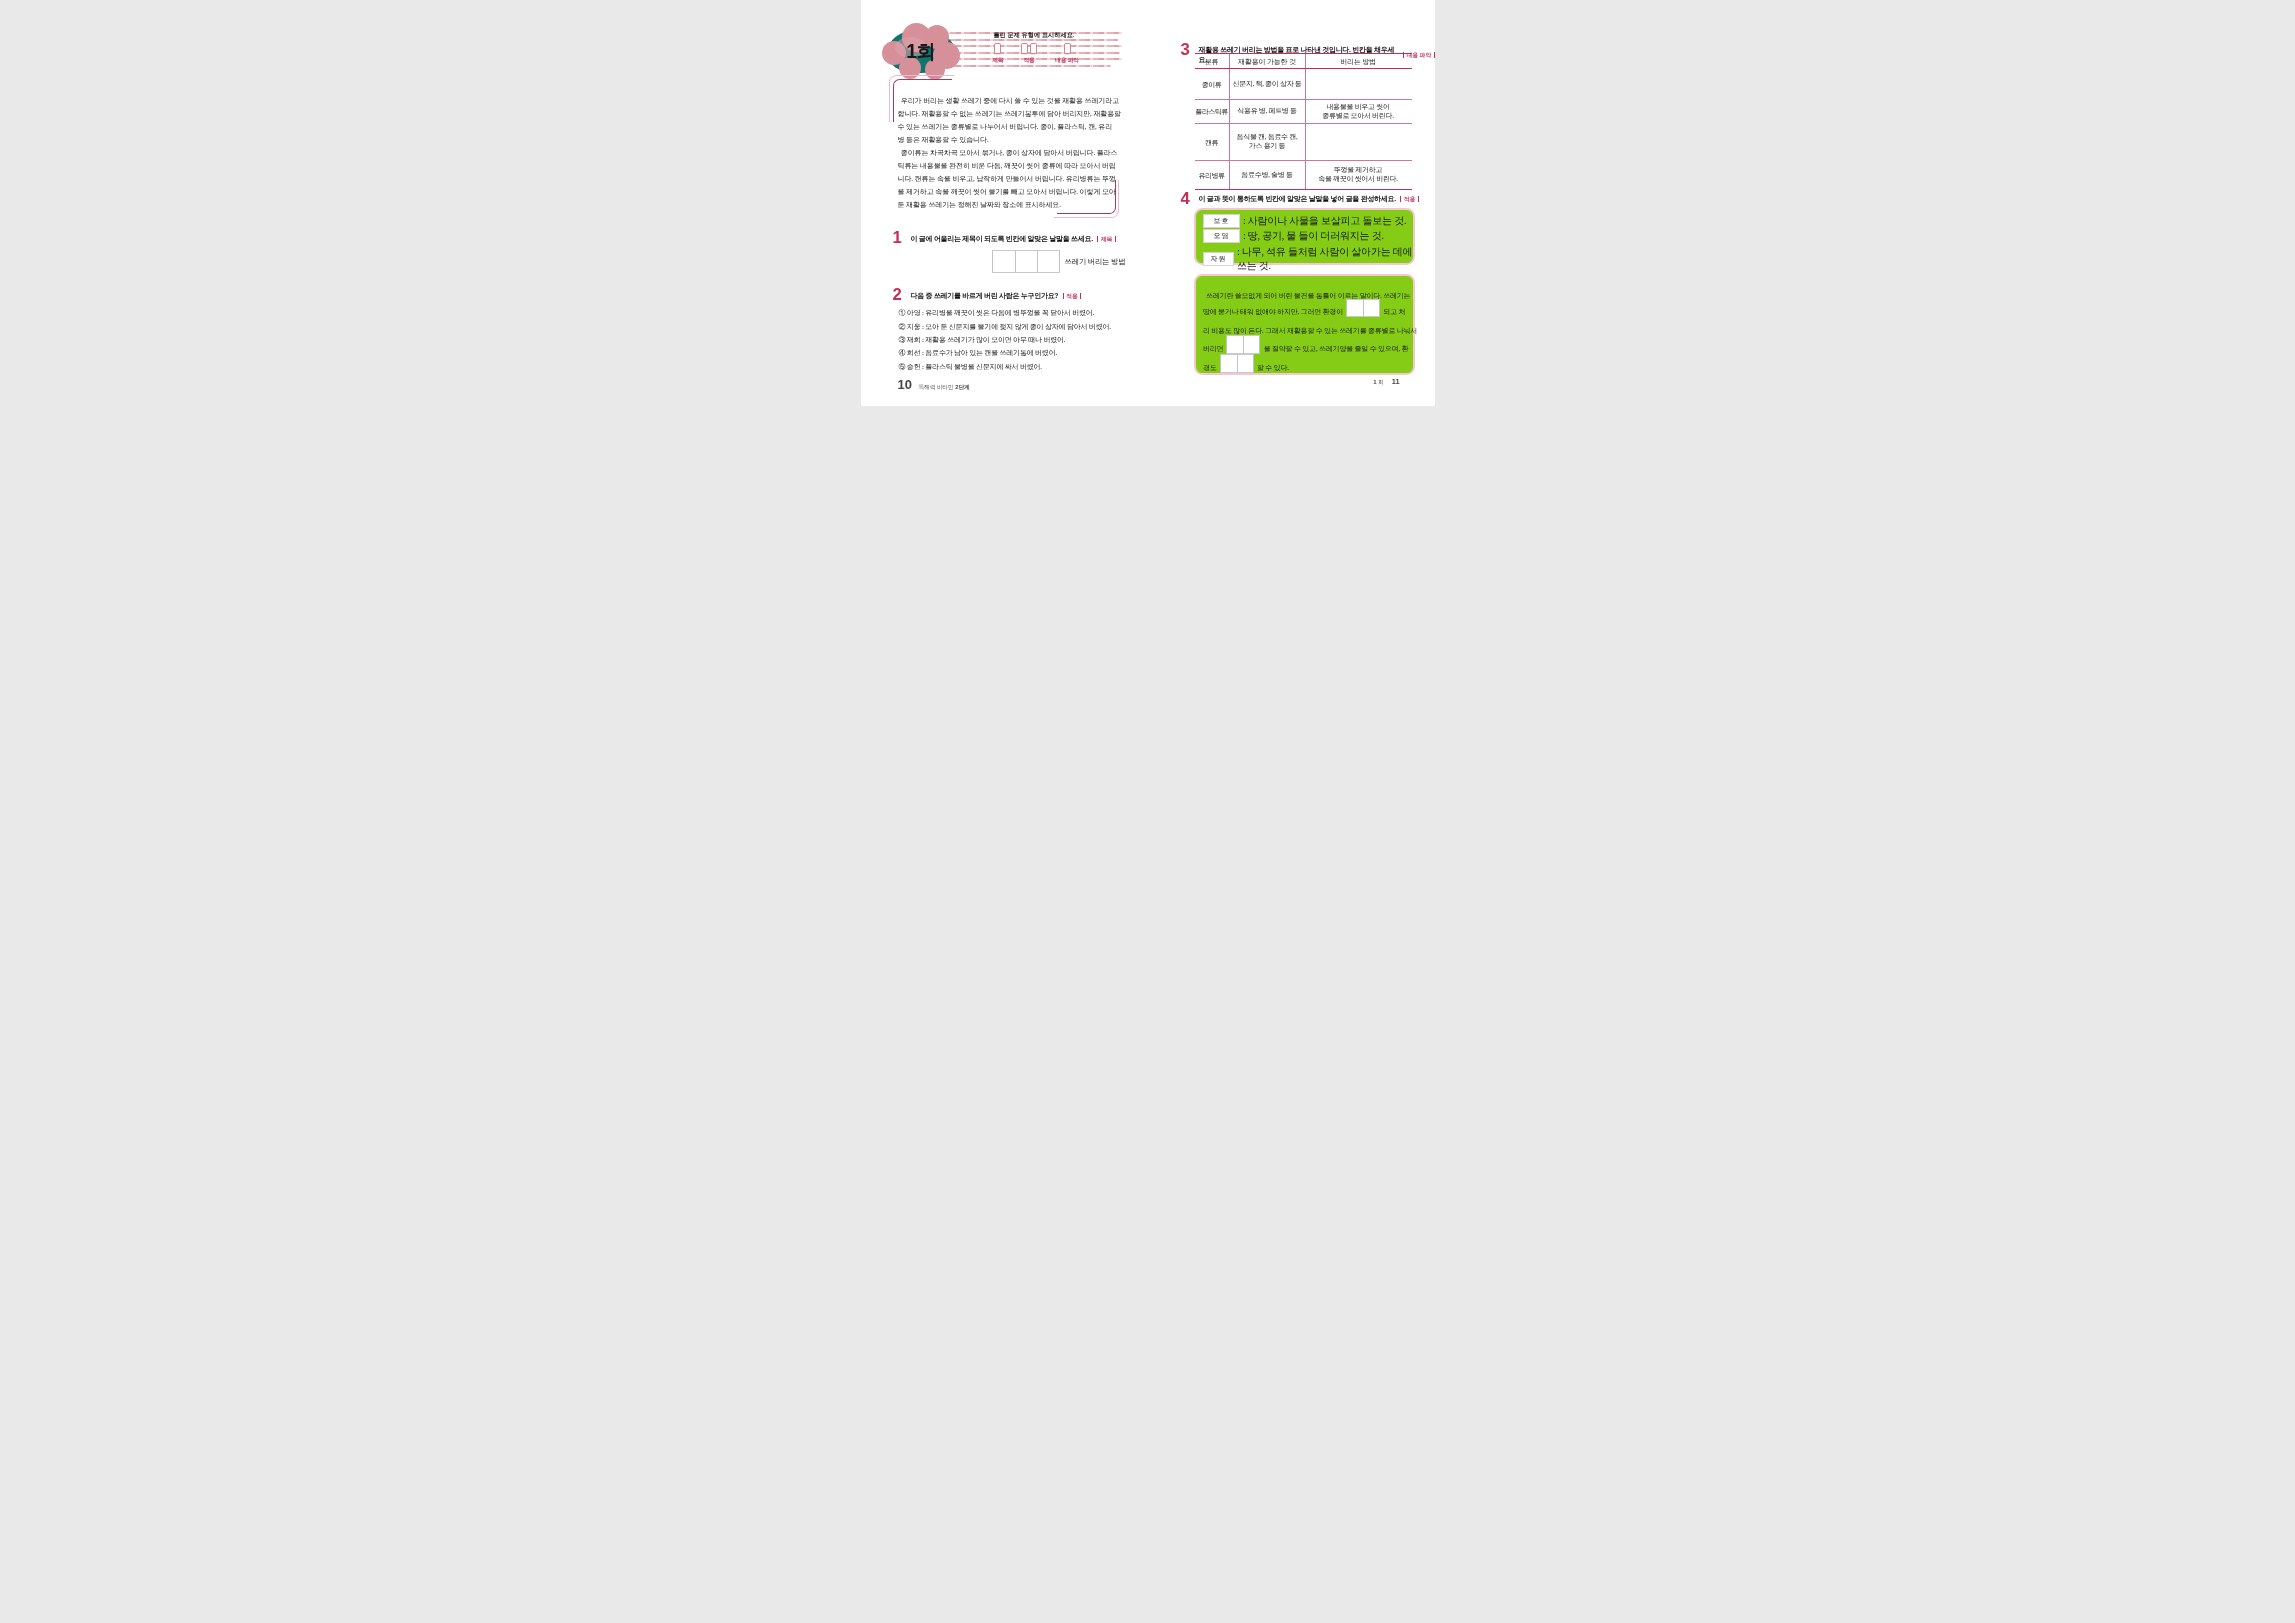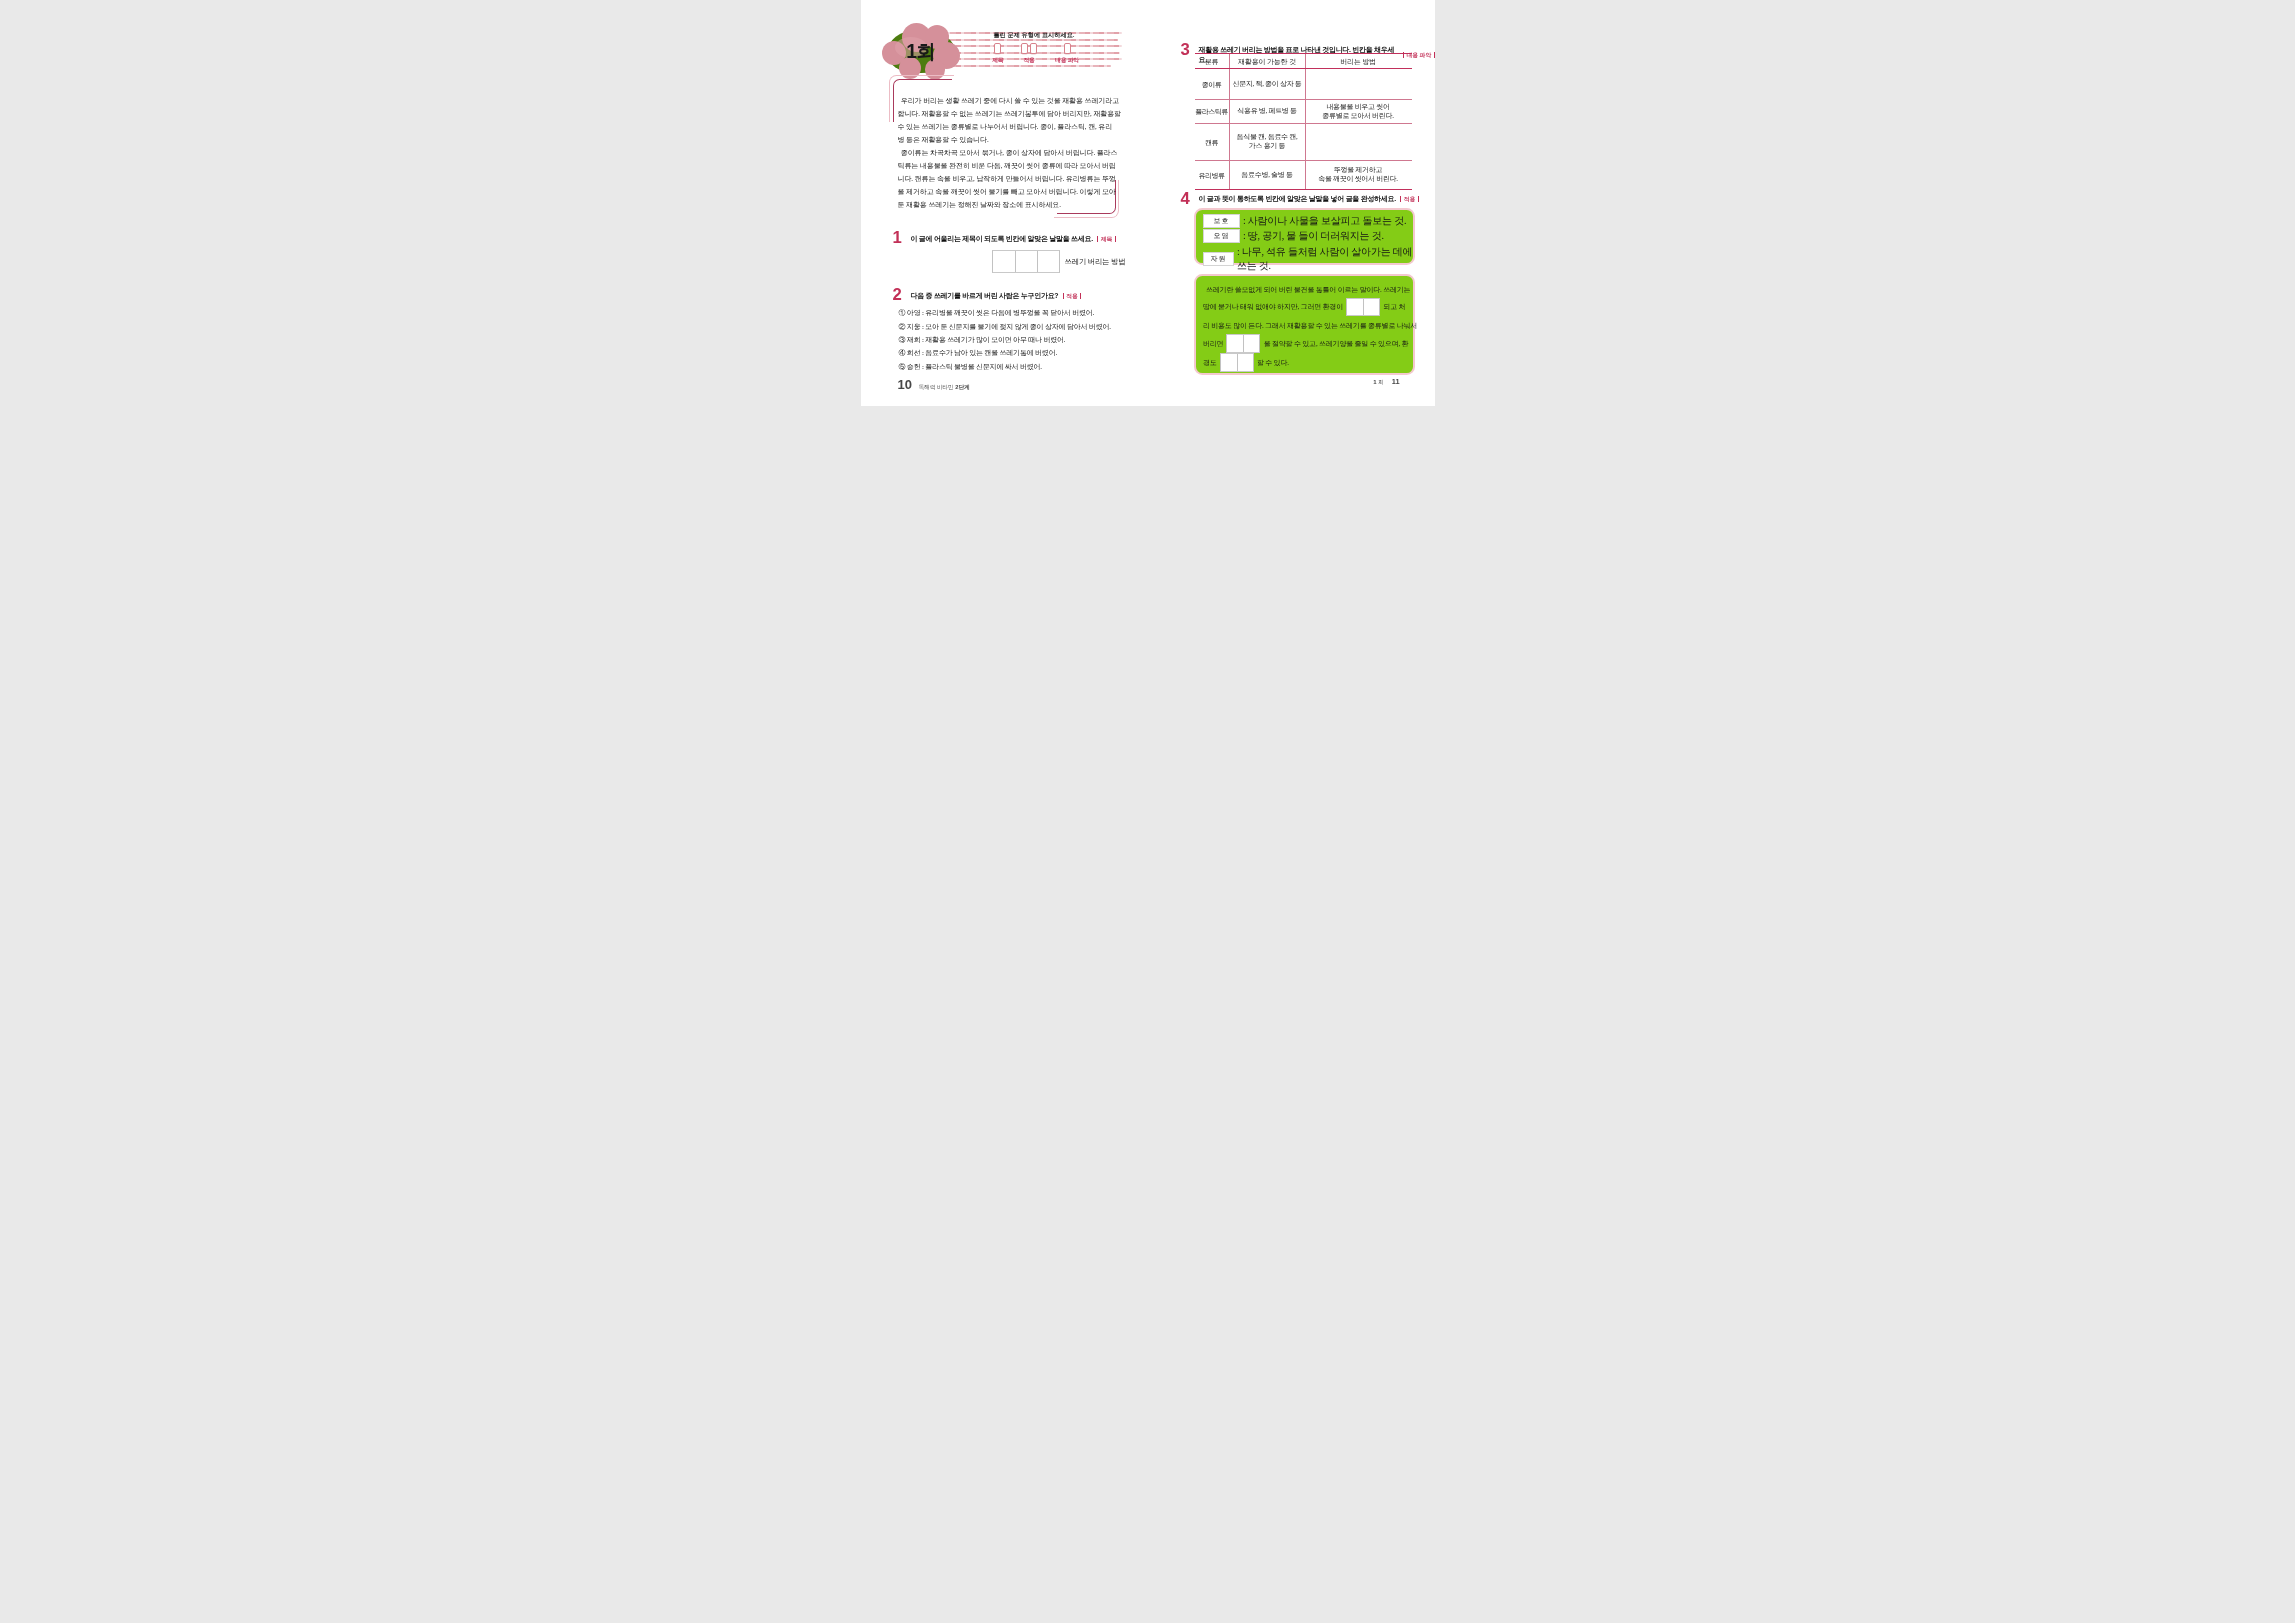--- a/index.html
+++ b/index.html
@@ -1,21 +1,21 @@
 <!DOCTYPE html>
 <html style="font-size:7.4px"><head>
 <meta charset="utf-8">
 <style>
   * { margin:0; padding:0; box-sizing:border-box; }
   body { background:#e9e9e9; font-family:"Liberation Sans","DejaVu Sans",sans-serif; }
   .sheet { position:relative; width:574px; height:406px; background:#ffffff; margin:0 auto; overflow:hidden; color:#141414; }
   .serif { font-family:Liberation Serif, serif; }
 
   
-  .cloud { position:absolute; left:26px; top:30px; width:68px; height:43px; background:#4d7c0f;
+  .cloud { position:absolute; left:26px; top:30px; width:68px; height:43px; background:#0f766e;
            border-radius:48% 52% 55% 45% / 60% 55% 45% 50%; }
   .cloud .bump { position:absolute; background:#d5909a; border-radius:50%; }
   .cloud .b1 { left:-4.6px; top:11px; width:24px; height:24px; }
   .cloud .b2 { right:-5.6px; top:12px; width:27px; height:27px; }
   .cloud .b3 { left:15.7px; top:-7.4px; width:29px; height:29px; }
   .cloud .b4 { left:38px; top:-4.6px; width:24px; height:24px; }
   .cloud .b5 { left:12px; bottom:-5.6px; width:22px; height:22px; }
   .cloud .b6 { left:38px; bottom:-6.5px; width:20.4px; height:20.4px; }
   .cloud .shade { position:absolute; left:8.3px; top:7.4px; width:32px; height:21px; background:#e0a2ab; border-radius:50%; opacity:.55; }
   .cloud .label { position:absolute; left:0; top:0; width:100%; height:100%; display:flex; align-items:center; justify-content:center;
@@ -75,21 +75,21 @@
   .tcell.c1, .tcell.c2 { border-left:0.5px solid #cf7890; }
   .tcell.hd { font-size:7px; letter-spacing:-0.2px; }
   .tcell.cat { letter-spacing:-0.5px; }
 
   
   .pinkbox { position:absolute; left:333px; width:221px; background:#84cc16; border:2.3px solid #f3c8ce; border-radius:8.3px; }
   .vrow { position:absolute; left:7.4px; display:flex; align-items:center; }
   .vword { width:37px; height:14px; border:1.4px solid #d4d4d4; background:#fff; display:flex; align-items:center; justify-content:center;
            font-size:7px; letter-spacing:0.9px; }
   .vdef { margin-left:3px; font-size:10px; letter-spacing:-0.2px; }
-  .clrow { position:absolute; left:7.4px; right:3.7px; height:21px; display:flex; align-items:center; gap:3.2px; }
+  .clrow { position:absolute; left:7.4px; right:3.7px; height:21px; display:flex; align-items:flex-end; gap:3.2px; }
   .cltext { font-size:7px; letter-spacing:-0.2px; white-space:pre; }
   .blank2 .cell { width:16px; height:16.7px; }
 
   
   .footer-left { position:absolute; left:37px; top:377px; display:flex; align-items:baseline; }
   .fl-num { font-size:13px; font-weight:700; color:#474747; }
   .fl-title { margin-left:6.5px; font-size:5.8px; color:#535353; letter-spacing:-0.2px; }
   .fl-level { margin-left:1.9px; font-size:5.8px; font-weight:800; color:#474747; letter-spacing:-0.2px; }
   .footer-right { position:absolute; right:35px; top:377px; display:flex; align-items:baseline; }
   .fr-sec { font-size:6px; font-weight:800; color:#474747; }

